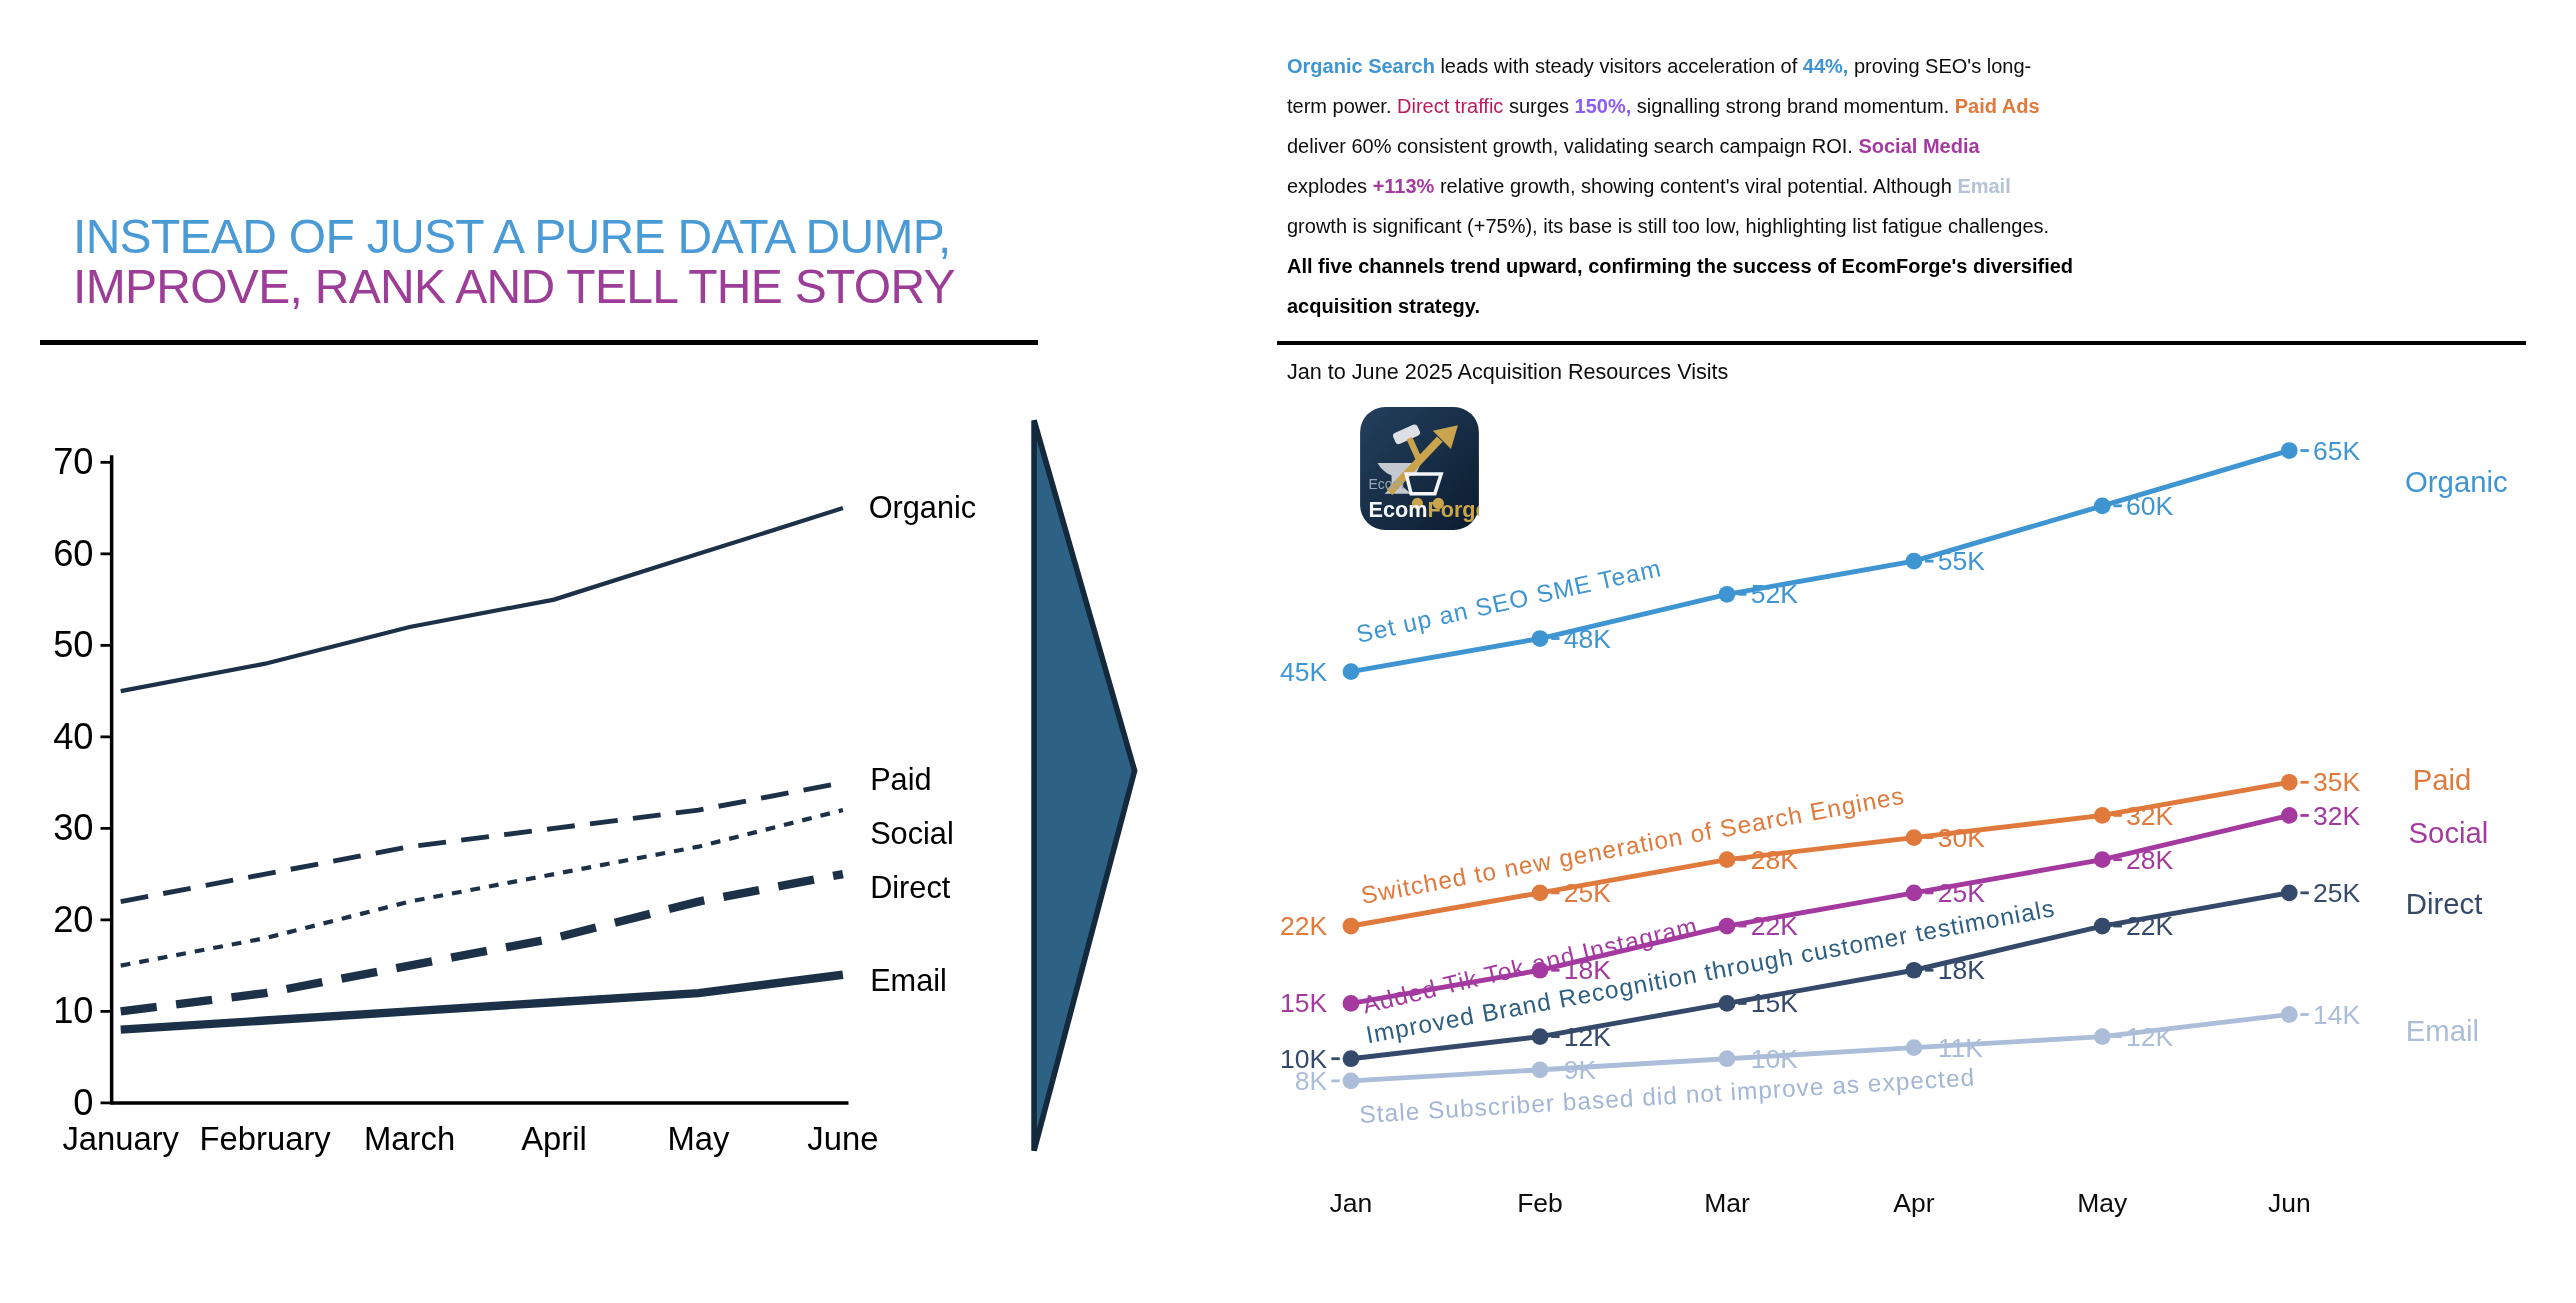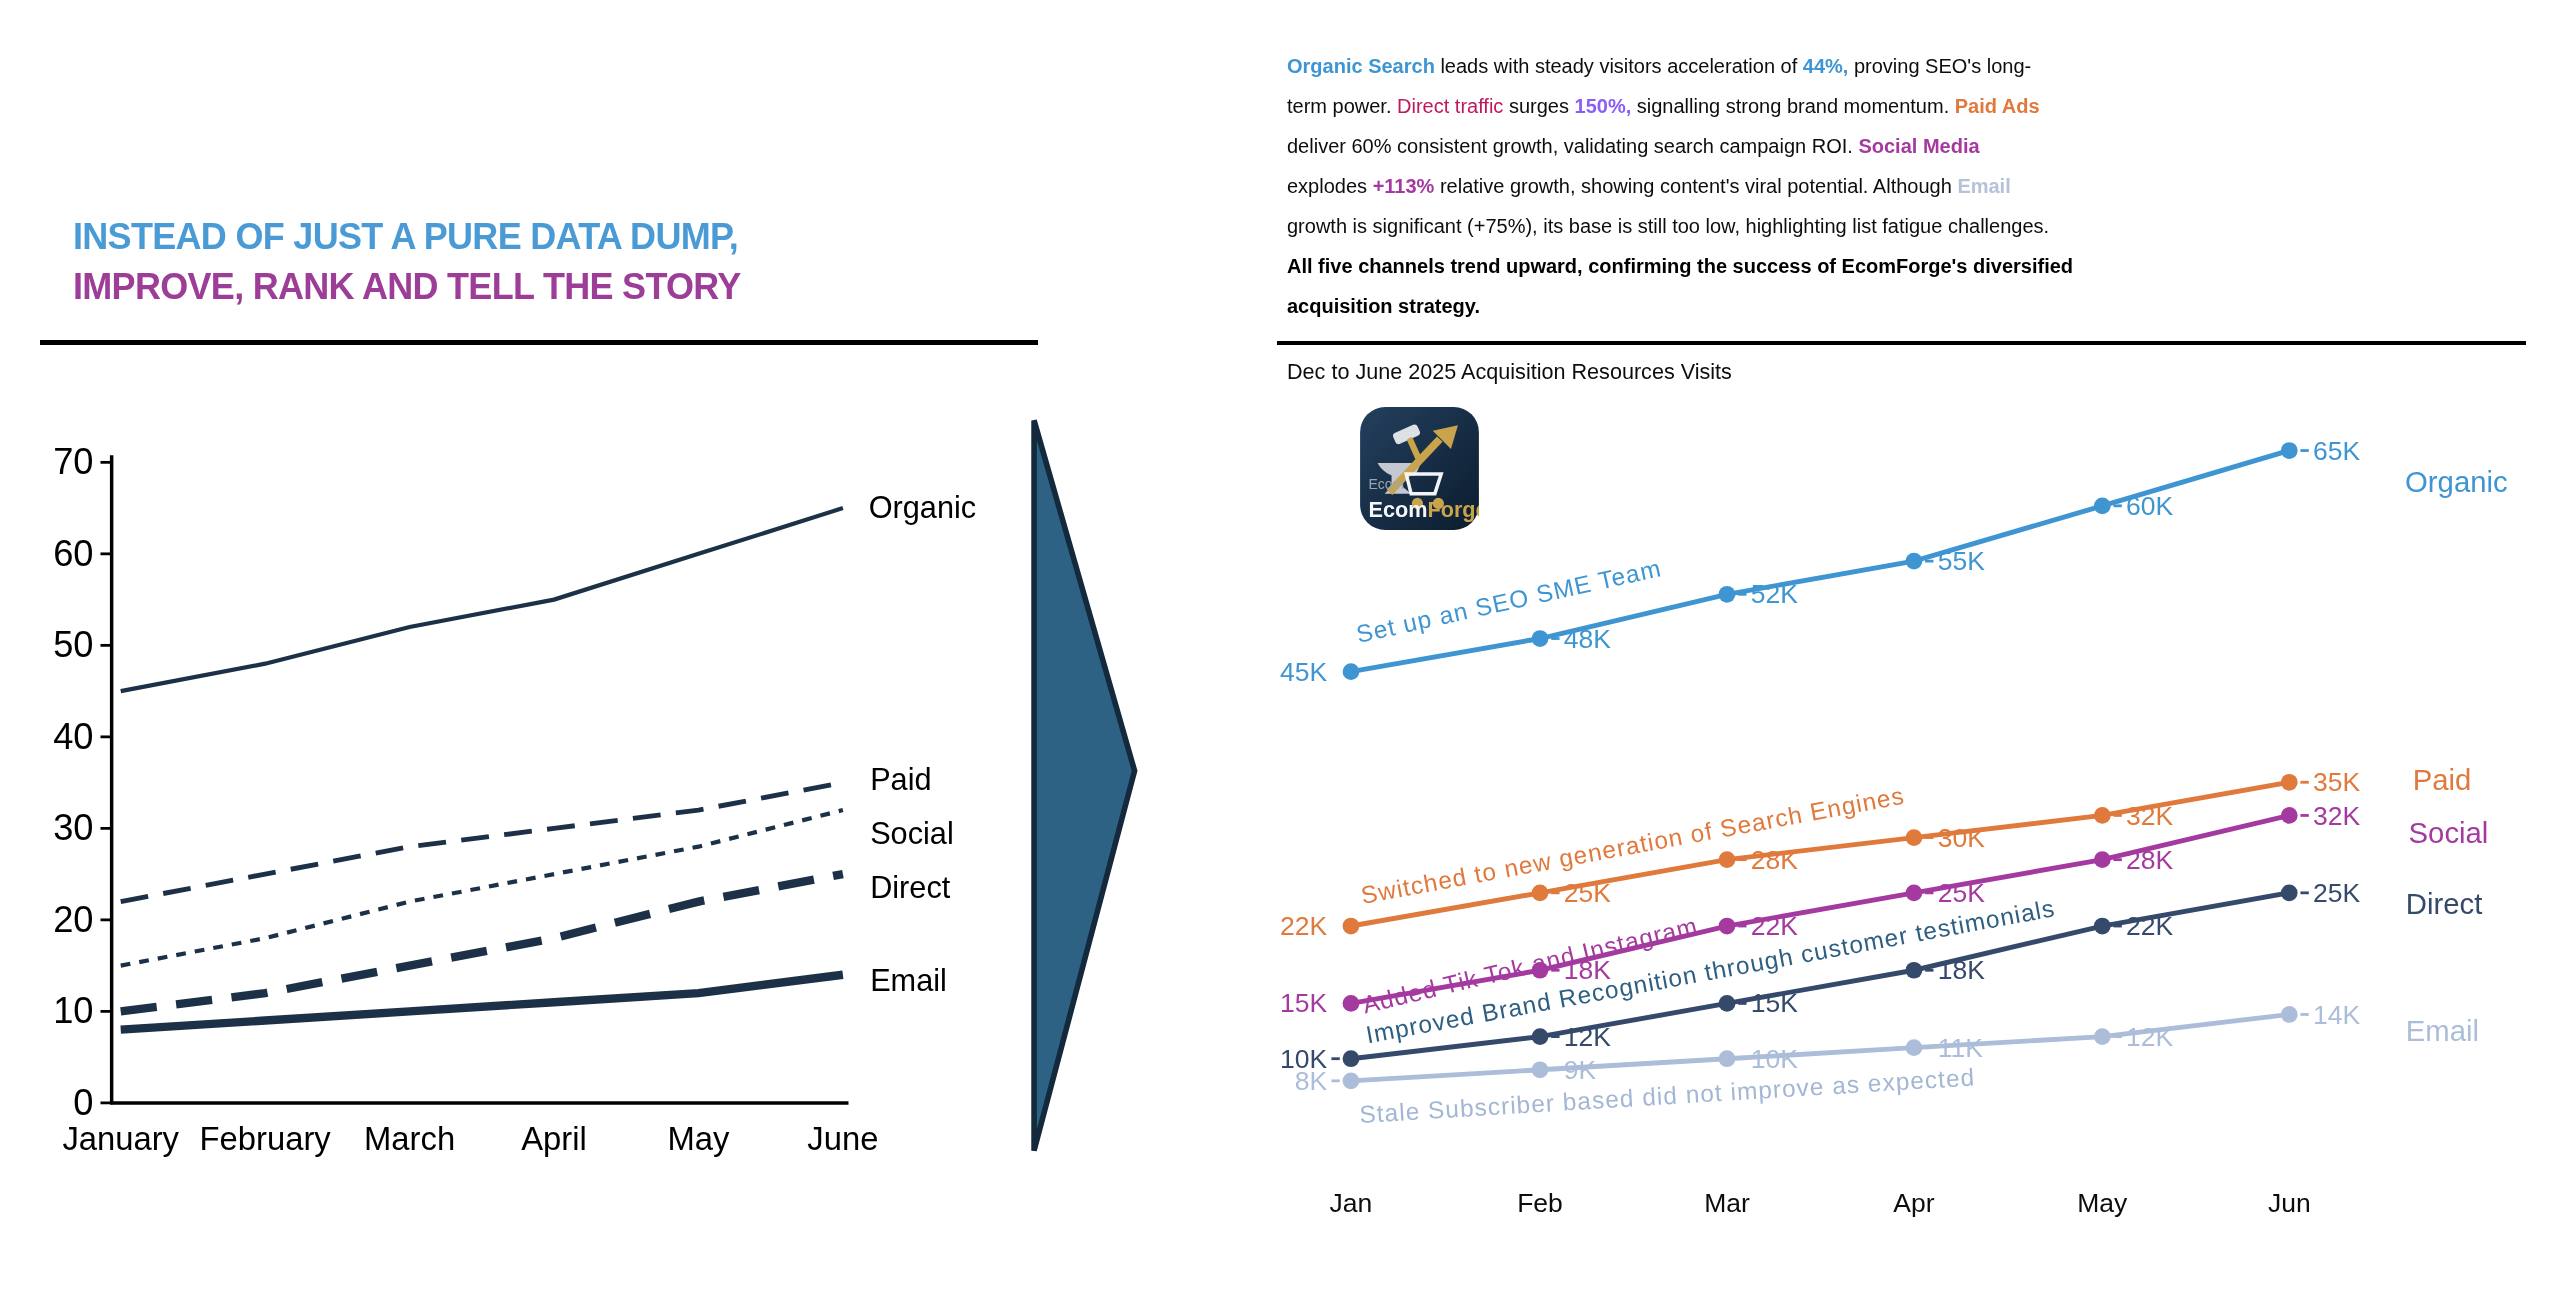--- a/index.html
+++ b/index.html
@@ -1,21 +1,21 @@
 <!DOCTYPE html>
 <html style="font-size:11px"><head>
 <meta charset="utf-8">
 <style>
   html,body{margin:0;padding:0;background:#fff;}
   body{width:2576px;height:1303px;position:relative;overflow:hidden;
        font-family:"Liberation Sans", sans-serif;color:#0d0d0d;}
   .abs{position:absolute;}
   
   #left-title{left:73px;top:212px;width:977px;line-height:50px;
-      font-size:36px;font-weight:bold;letter-spacing:-0.7px;}
+      font-size:48px;font-weight:normal;letter-spacing:-0.7px;}
   #left-title .t1{color:#4A9BD5;display:block;}
   #left-title .t2{color:#9C3D97;display:block;}
   #title-rule{left:40px;top:340px;width:998px;height:4.9px;background:#000;}
   
   #narrative{left:1287px;top:46px;width:1234px;font-size:20px;line-height:40px;}
   .c-plain{color:#0d0d0d;}
   .c-organic{color:#3E95D2;font-weight:bold;}
   .c-directbold{color:#be185d;font-weight:normal;}
   .c-steel{color:#8b5cf6;font-weight:bold;}
   .c-paid{color:#E0793C;font-weight:bold;margin-top:20px;}
@@ -81,21 +81,21 @@
     <polyline points="173,1475.088 380,1461.974 587,1448.86 794,1435.746 1001,1422.632 1208,1396.404" fill="none" stroke="#1C3147" stroke-width="12" stroke-linecap="butt"></polyline>
     <text x="1247" y="1419" class="lser">Email</text>
   </svg>
 
 <svg class="abs" style="left:1022px;top:412px;" width="147" height="754" viewBox="1465 590 210 1080">
   <polygon id="arrow-poly" points="1482,602 1626,1104 1482,1648" fill="#2E6284" stroke="#14293B" stroke-width="8"></polygon>
 </svg>
 
 <div id="narrative" class="abs"><span class="c-organic">Organic Search</span><span class="c-plain"> leads with steady visitors acceleration of </span><span class="c-organic">44%,</span><span class="c-plain"> proving SEO's long-</span><br><span class="c-plain">term power. </span><span class="c-directbold">Direct traffic</span><span class="c-plain"> surges </span><span class="c-steel">150%,</span><span class="c-plain"> signalling strong brand momentum. </span><span class="c-paid">Paid Ads</span><br><span class="c-plain">deliver 60% consistent growth, validating search campaign ROI. </span><span class="c-social">Social Media</span><br><span class="c-plain">explodes </span><span class="c-social">+113%</span><span class="c-plain"> relative growth, showing content's viral potential. Although </span><span class="c-email">Email</span><br><span class="c-plain">growth is significant (+75%), its base is still too low, highlighting list fatigue challenges.</span><br><span class="c-bold">All five channels trend upward, confirming the success of EcomForge's diversified</span><br><span class="c-bold">acquisition strategy.</span></div>
 <div id="right-rule" class="abs"></div>
-<div id="right-chart-title" class="abs">Dec to June 2025 Acquisition Resources Visits</div>
+<div id="right-chart-title" class="abs">Jan to June 2025 Acquisition Resources Visits</div>
 
 <div id="logo" class="abs">
   <svg width="119" height="123" viewBox="0 0 170 176">
     <defs>
       <linearGradient id="lg" x1="0" y1="0" x2="1" y2="1">
         <stop offset="0" stop-color="#24405e"></stop>
           <stop offset="1" stop-color="#0b1c2e"></stop>
       </linearGradient>
     </defs>
     <rect x="0" y="0" width="170" height="176" rx="36" fill="url(#lg)"></rect>

